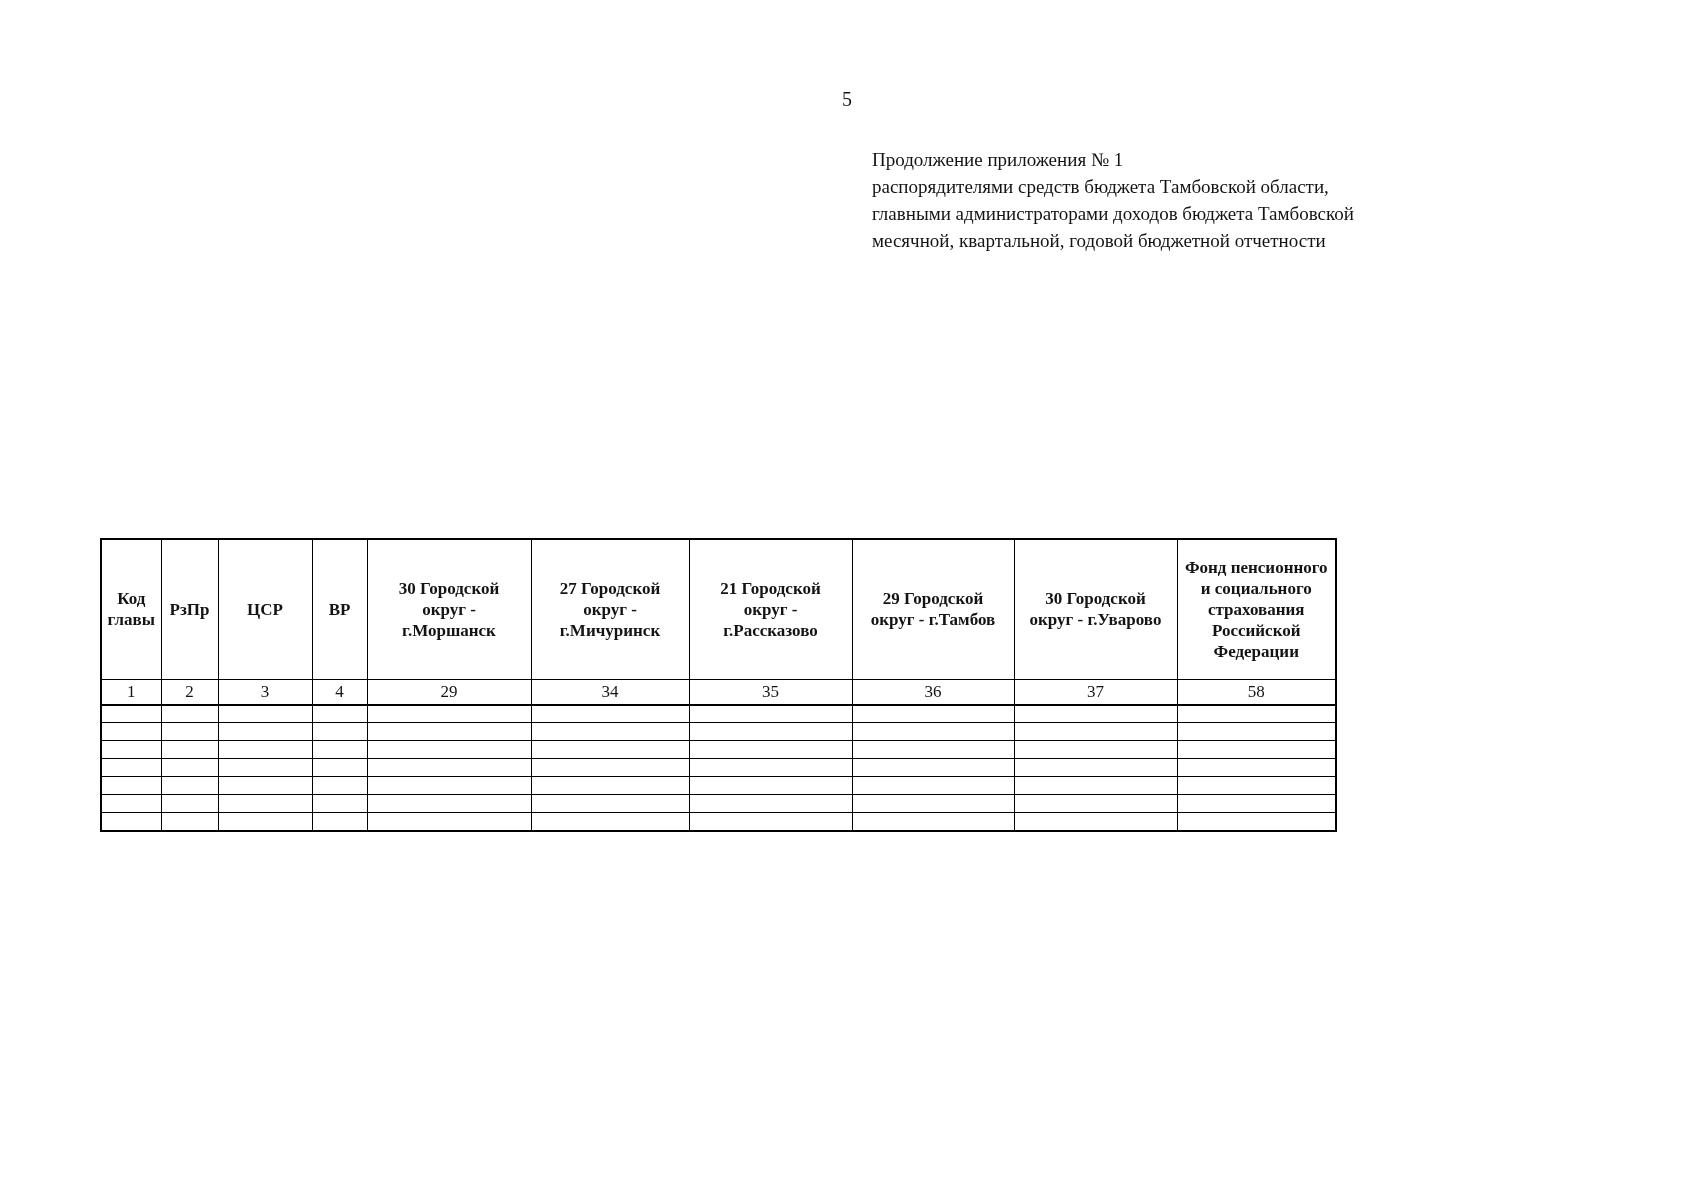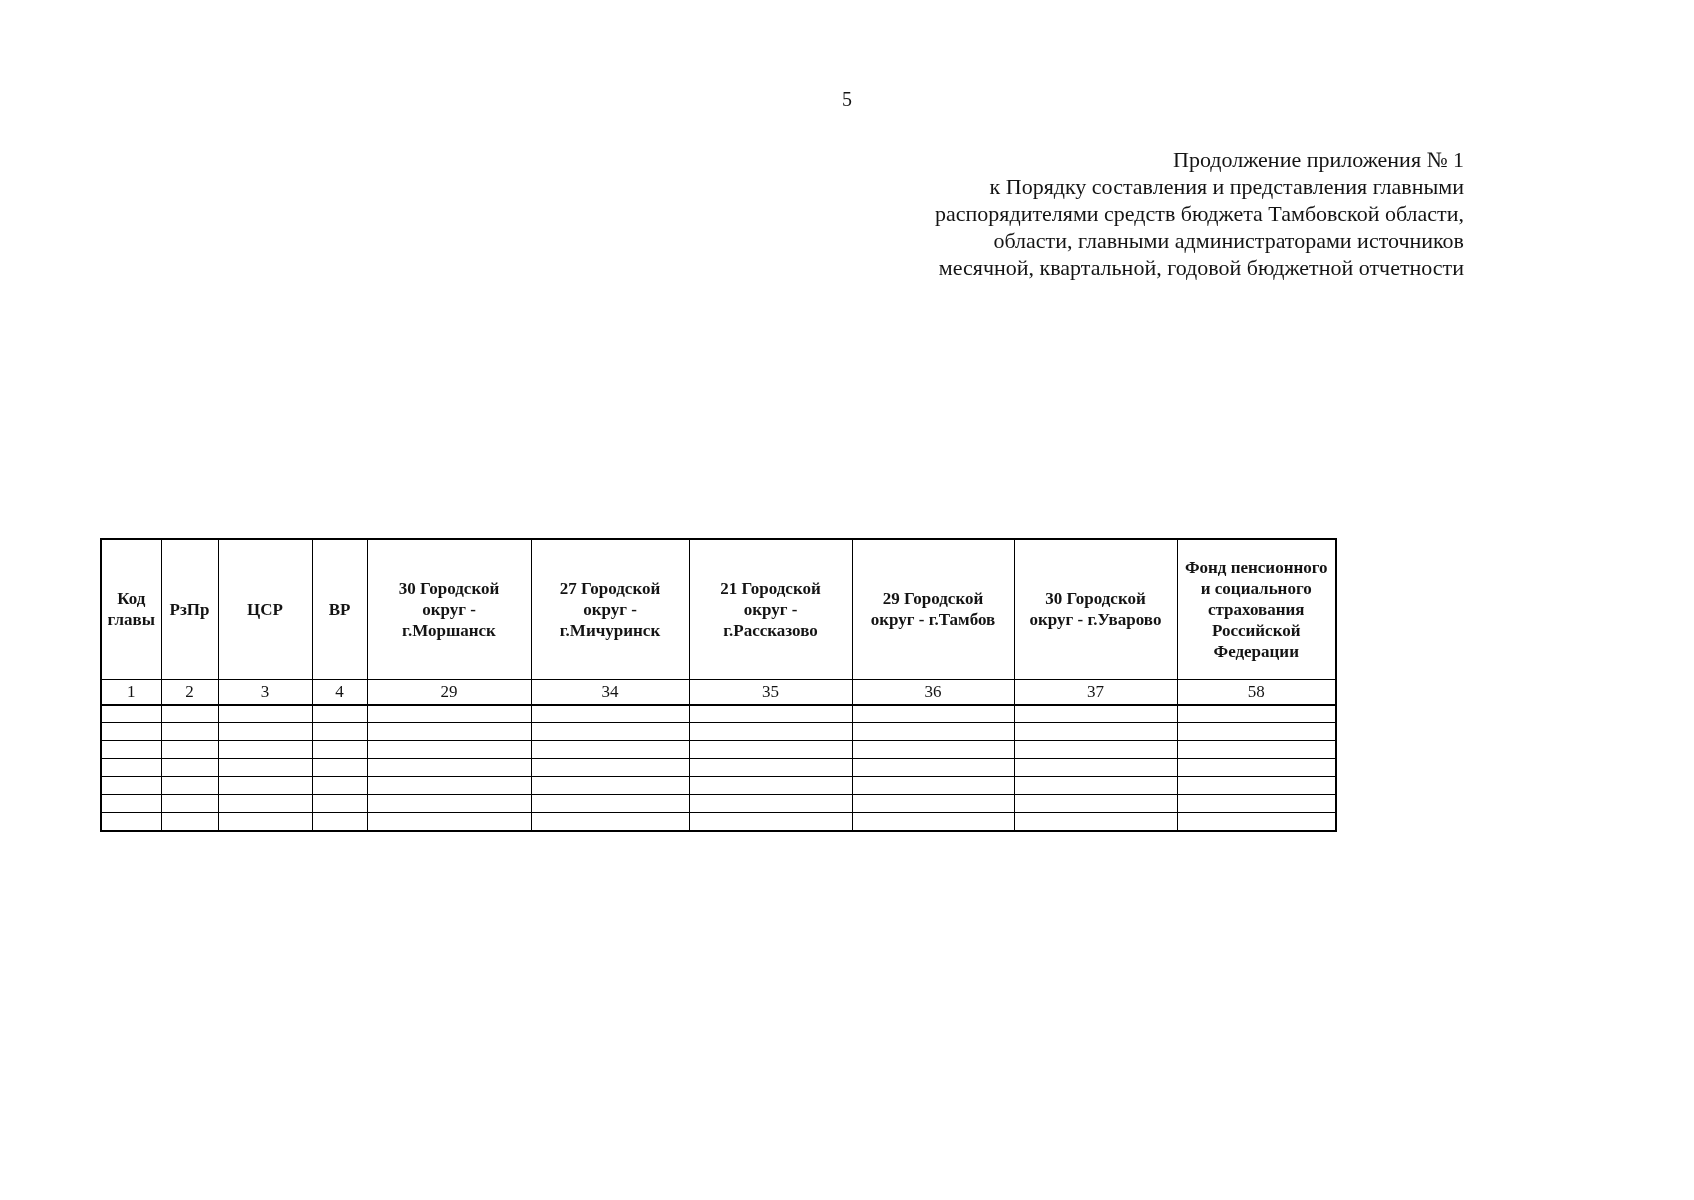--- a/index.html
+++ b/index.html
@@ -21,22 +21,22 @@
     width: 100%;
     text-align: center;
     font-size: 20px;
   }
 
   .annex-header {
     position: absolute;
     top: 146px;
     left: 872px;
     width: 592px;
-    text-align: right;
-    font-size: 22px;
+    text-align: left;
+    font-size: 19px;
     line-height: 27px;
   }
 
   table.report {
     position: absolute;
     top: 538px;
     left: 100px;
     border-collapse: collapse;
     table-layout: fixed;
     border: 2px solid #000;
@@ -66,23 +66,22 @@
     padding: 0 4px;
   }
 </style>
 </head>
 <body>
 
 <div class="page-number">5</div>
 
 <div class="annex-header">
   <div>Продолжение приложения № 1</div>
-  <div>к Порядку составления и представления главными</div>
   <div>распорядителями средств бюджета Тамбовской области,</div>
-  <div>области, главными администраторами источников</div>
+  <div>главными администраторами доходов бюджета Тамбовской</div>
   <div>месячной, квартальной, годовой бюджетной отчетности</div>
 </div>
 
 <table class="report">
   <colgroup>
     <col style="width:60px">
     <col style="width:57px">
     <col style="width:94px">
     <col style="width:55px">
     <col style="width:164px">

